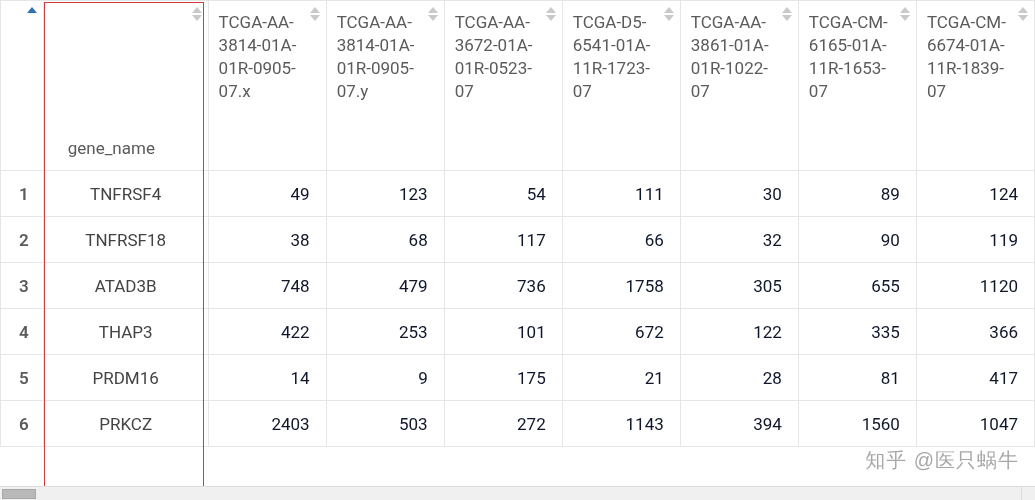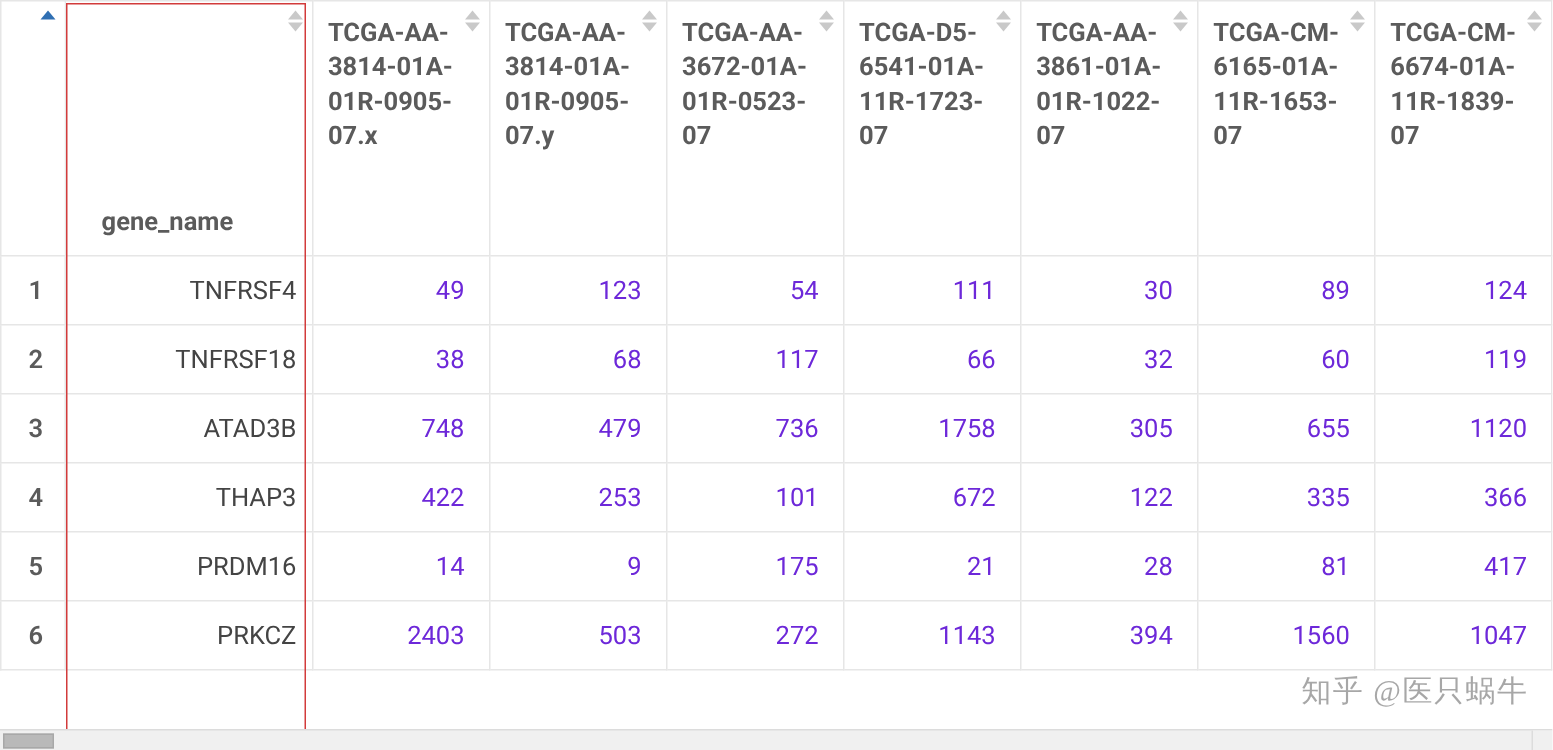--- a/index.html
+++ b/index.html
@@ -24,21 +24,21 @@
     width: 100%;
     table-layout: fixed;
   }
   th, td {
     border: 1px solid #e6e6e6;
     padding: 8px 10px;
     vertical-align: top;
     background: #fff;
   }
   th {
-    font-weight: 700;
+    font-weight: 400;
     color: #5b5b5b;
     text-align: left;
     font-size: 17px;
     line-height: 1.35;
     position: relative;
     padding: 10px 10px 10px 10px;
     vertical-align: bottom;
   }
   th.rownum-head {
     width: 42px;
@@ -74,26 +74,26 @@
   .arrow-down { border-top: 6px solid #c9c9c9; }
   .arrow-up.active { border-bottom-color: #2f6fb3; }
   td.rownum {
     text-align: right;
     font-weight: 600;
     color: #5b5b5b;
     padding-right: 14px;
     width: 42px;
   }
   td.gene {
-    text-align: right;
+    text-align: center;
     color: #444;
   }
   td.num {
     text-align: right;
-    color: #6d28d9;
+    color: #0f172a;
     padding-right: 16px;
   }
   tbody tr { height: 46px; }
   tbody td { vertical-align: middle; }
   .highlight-box {
     position: absolute;
     border: 1.5px solid #d23b3b;
     pointer-events: none;
     top: 2px;
     left: 44px;
@@ -128,21 +128,21 @@
     border-left: 1px solid #dcdcdc;
   }
   .watermark {
     position: absolute;
     right: 16px;
     bottom: 26px;
     font-size: 20px;
     color: rgba(120,120,120,0.65);
     letter-spacing: 1px;
     z-index: 4;
-    font-family: Liberation Serif, serif;
+    font-family: Liberation Sans, sans-serif;
   }
   thead tr { height: 170px; }
 </style>
 </head>
 <body>
 
 <div class="table-wrap">
   <table>
     <thead>
       <tr>
@@ -222,21 +222,21 @@
           <td class="num">124</td>
         </tr>
         <tr>
           <td class="rownum">2</td>
           <td class="gene">TNFRSF18</td>
           <td class="num">38</td>
           <td class="num">68</td>
           <td class="num">117</td>
           <td class="num">66</td>
           <td class="num">32</td>
-          <td class="num">60</td>
+          <td class="num">90</td>
           <td class="num">119</td>
         </tr>
         <tr>
           <td class="rownum">3</td>
           <td class="gene">ATAD3B</td>
           <td class="num">748</td>
           <td class="num">479</td>
           <td class="num">736</td>
           <td class="num">1758</td>
           <td class="num">305</td>

